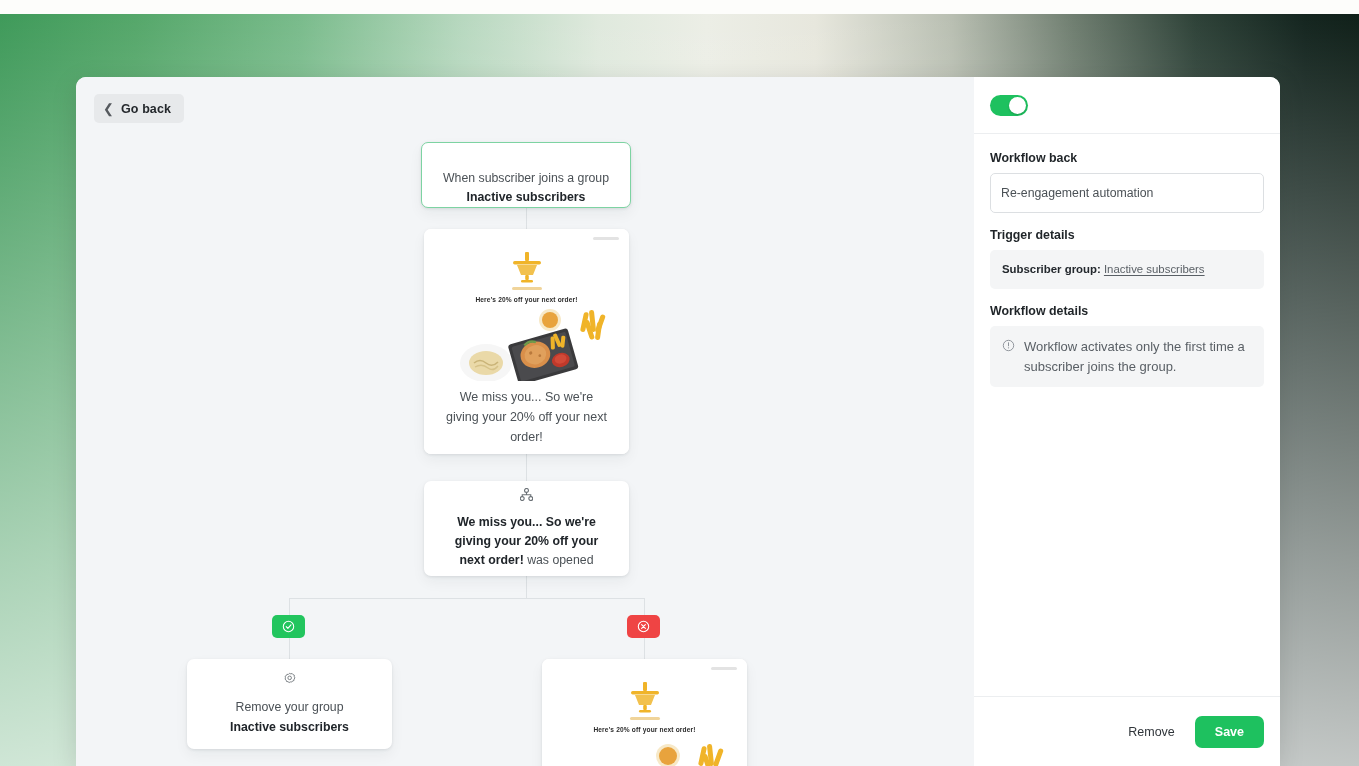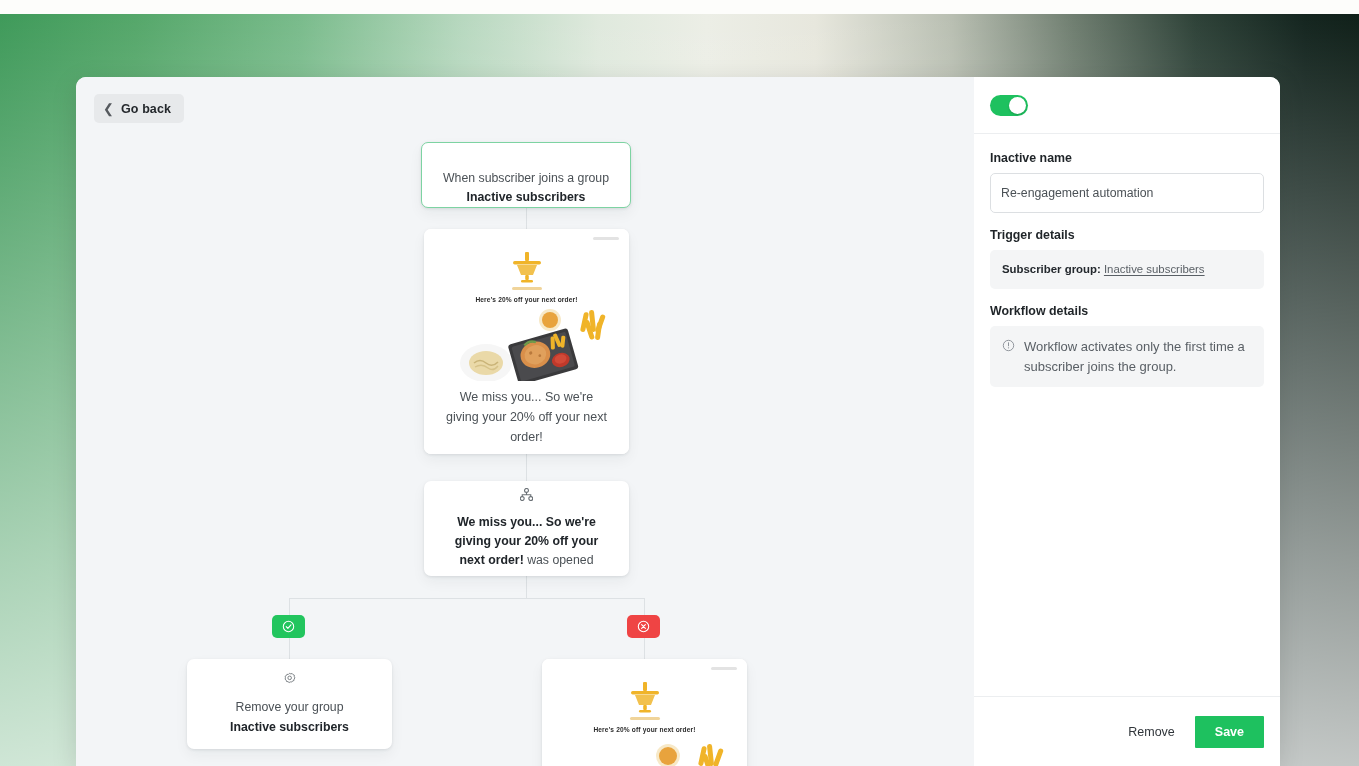--- a/index.html
+++ b/index.html
@@ -286,21 +286,21 @@
     padding: 0 16px;
     flex: none;
   }
   .btn-cancel {
     background: none; border: none;
     font-family: "Liberation Sans", sans-serif;
     font-size: 12.5px; color: #30353a; cursor: pointer;
     padding: 8px 12px;
   }
   .btn-save {
-    background: #1ec15f; border: none; border-radius: 1px;
+    background: #1ec15f; border: none; border-radius: 7px;
     color: #fff; font-family: "Liberation Sans", sans-serif;
     font-size: 12.5px; font-weight: 700;
     padding: 9px 20px; cursor: pointer;
   }
 </style>
 </head>
 <body>
 
 <div id="root">
 
@@ -452,21 +452,21 @@
     <div class="panel">
 
       <div class="panel-head">
         <button class="toggle">
           <span class="knob"></span>
         </button>
       </div>
 
       <div class="panel-body">
 
-        <div class="sec-label">Inactive name</div>
+        <div class="sec-label">Workflow back</div>
         <input class="name-input" type="text" value="Re-engagement automation" style="">
 
         <div class="gap"></div>
 
         <div class="sec-label">Trigger details</div>
         <div class="info-box">
           <div class="info-row">
             <b>Subscriber group:</b>
             <a>Inactive subscribers</a>
           </div>

